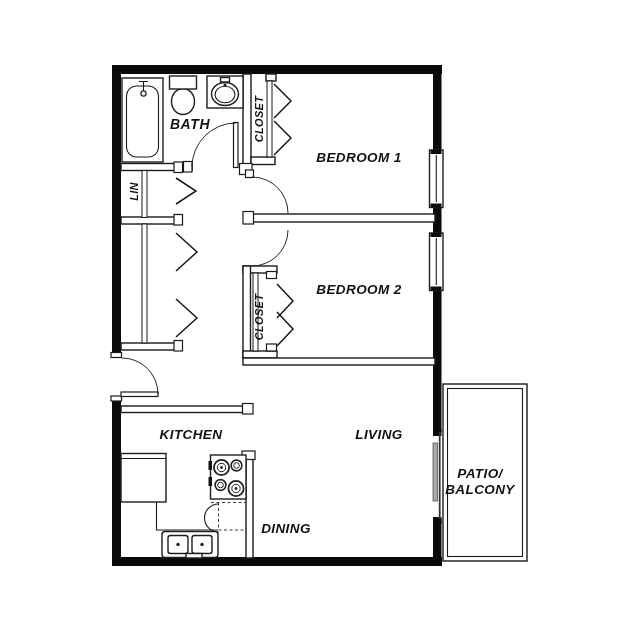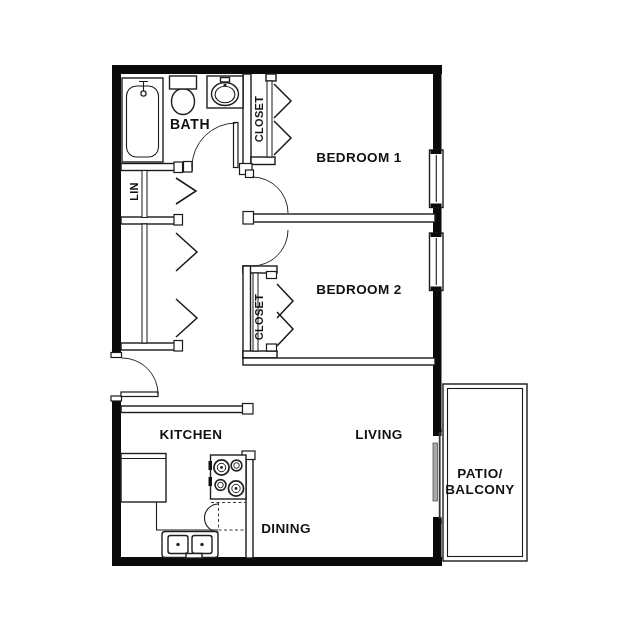--- a/index.html
+++ b/index.html
@@ -1,17 +1,17 @@
 <!DOCTYPE html>
 <html><head>
 <meta charset="utf-8">
 <style>
   html,body{margin:0;padding:0;background:#ffffff;}
   #canvas{position:relative;width:636px;height:640px;background:#ffffff;overflow:hidden;
-          font-family:"Liberation Sans",sans-serif;}
+          font-family:"Liberation Sans",sans-serif;font-style:italic;}
   svg{position:absolute;left:0;top:0;}
   .wall{fill:#0a0a0a;stroke:none;}
   .thin{fill:#ffffff;stroke:#1a1a1a;stroke-width:1.4;}
   .cap{fill:#ffffff;stroke:#1a1a1a;stroke-width:1.2;}
   .shelf{fill:#ffffff;stroke:#1a1a1a;stroke-width:1;}
   .line{fill:none;stroke:#1a1a1a;stroke-width:1.5;stroke-linejoin:miter;}
   .hair{fill:none;stroke:#1a1a1a;stroke-width:1.1;}
   .arc{fill:none;stroke:#2a2a2a;stroke-width:1;}
   .dash{fill:none;stroke:#3a3a3a;stroke-width:1;stroke-dasharray:3 2.5;}
   .fix{fill:#ffffff;stroke:#1f1f1f;stroke-width:1.4;}

